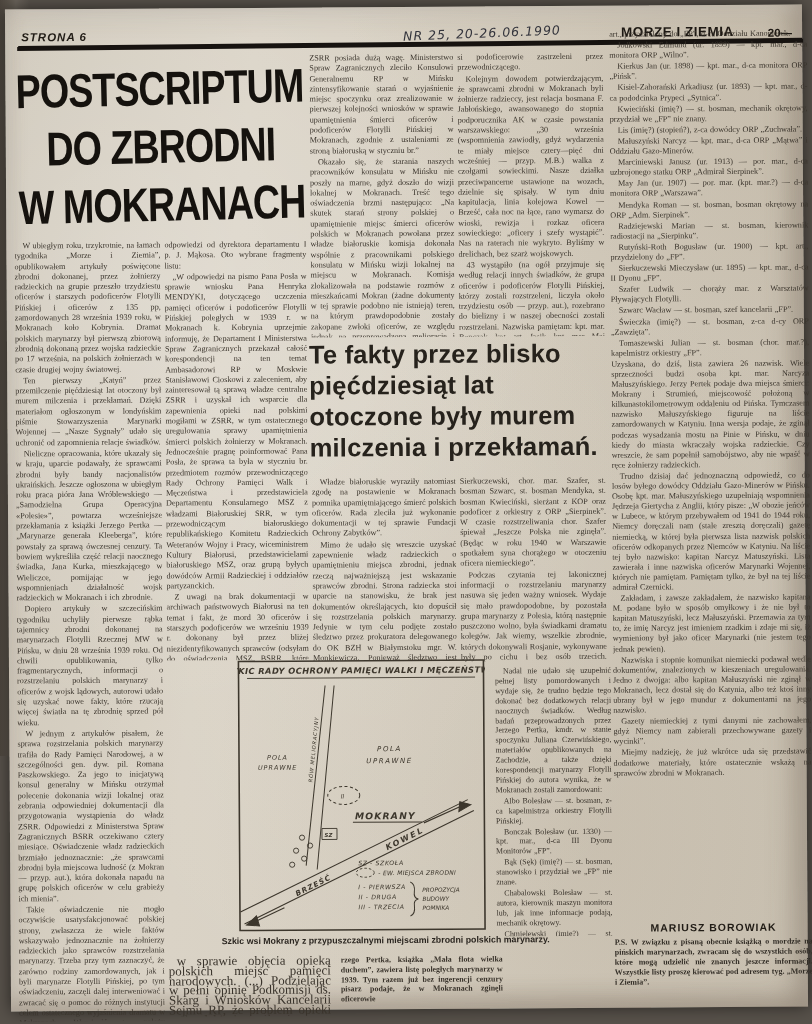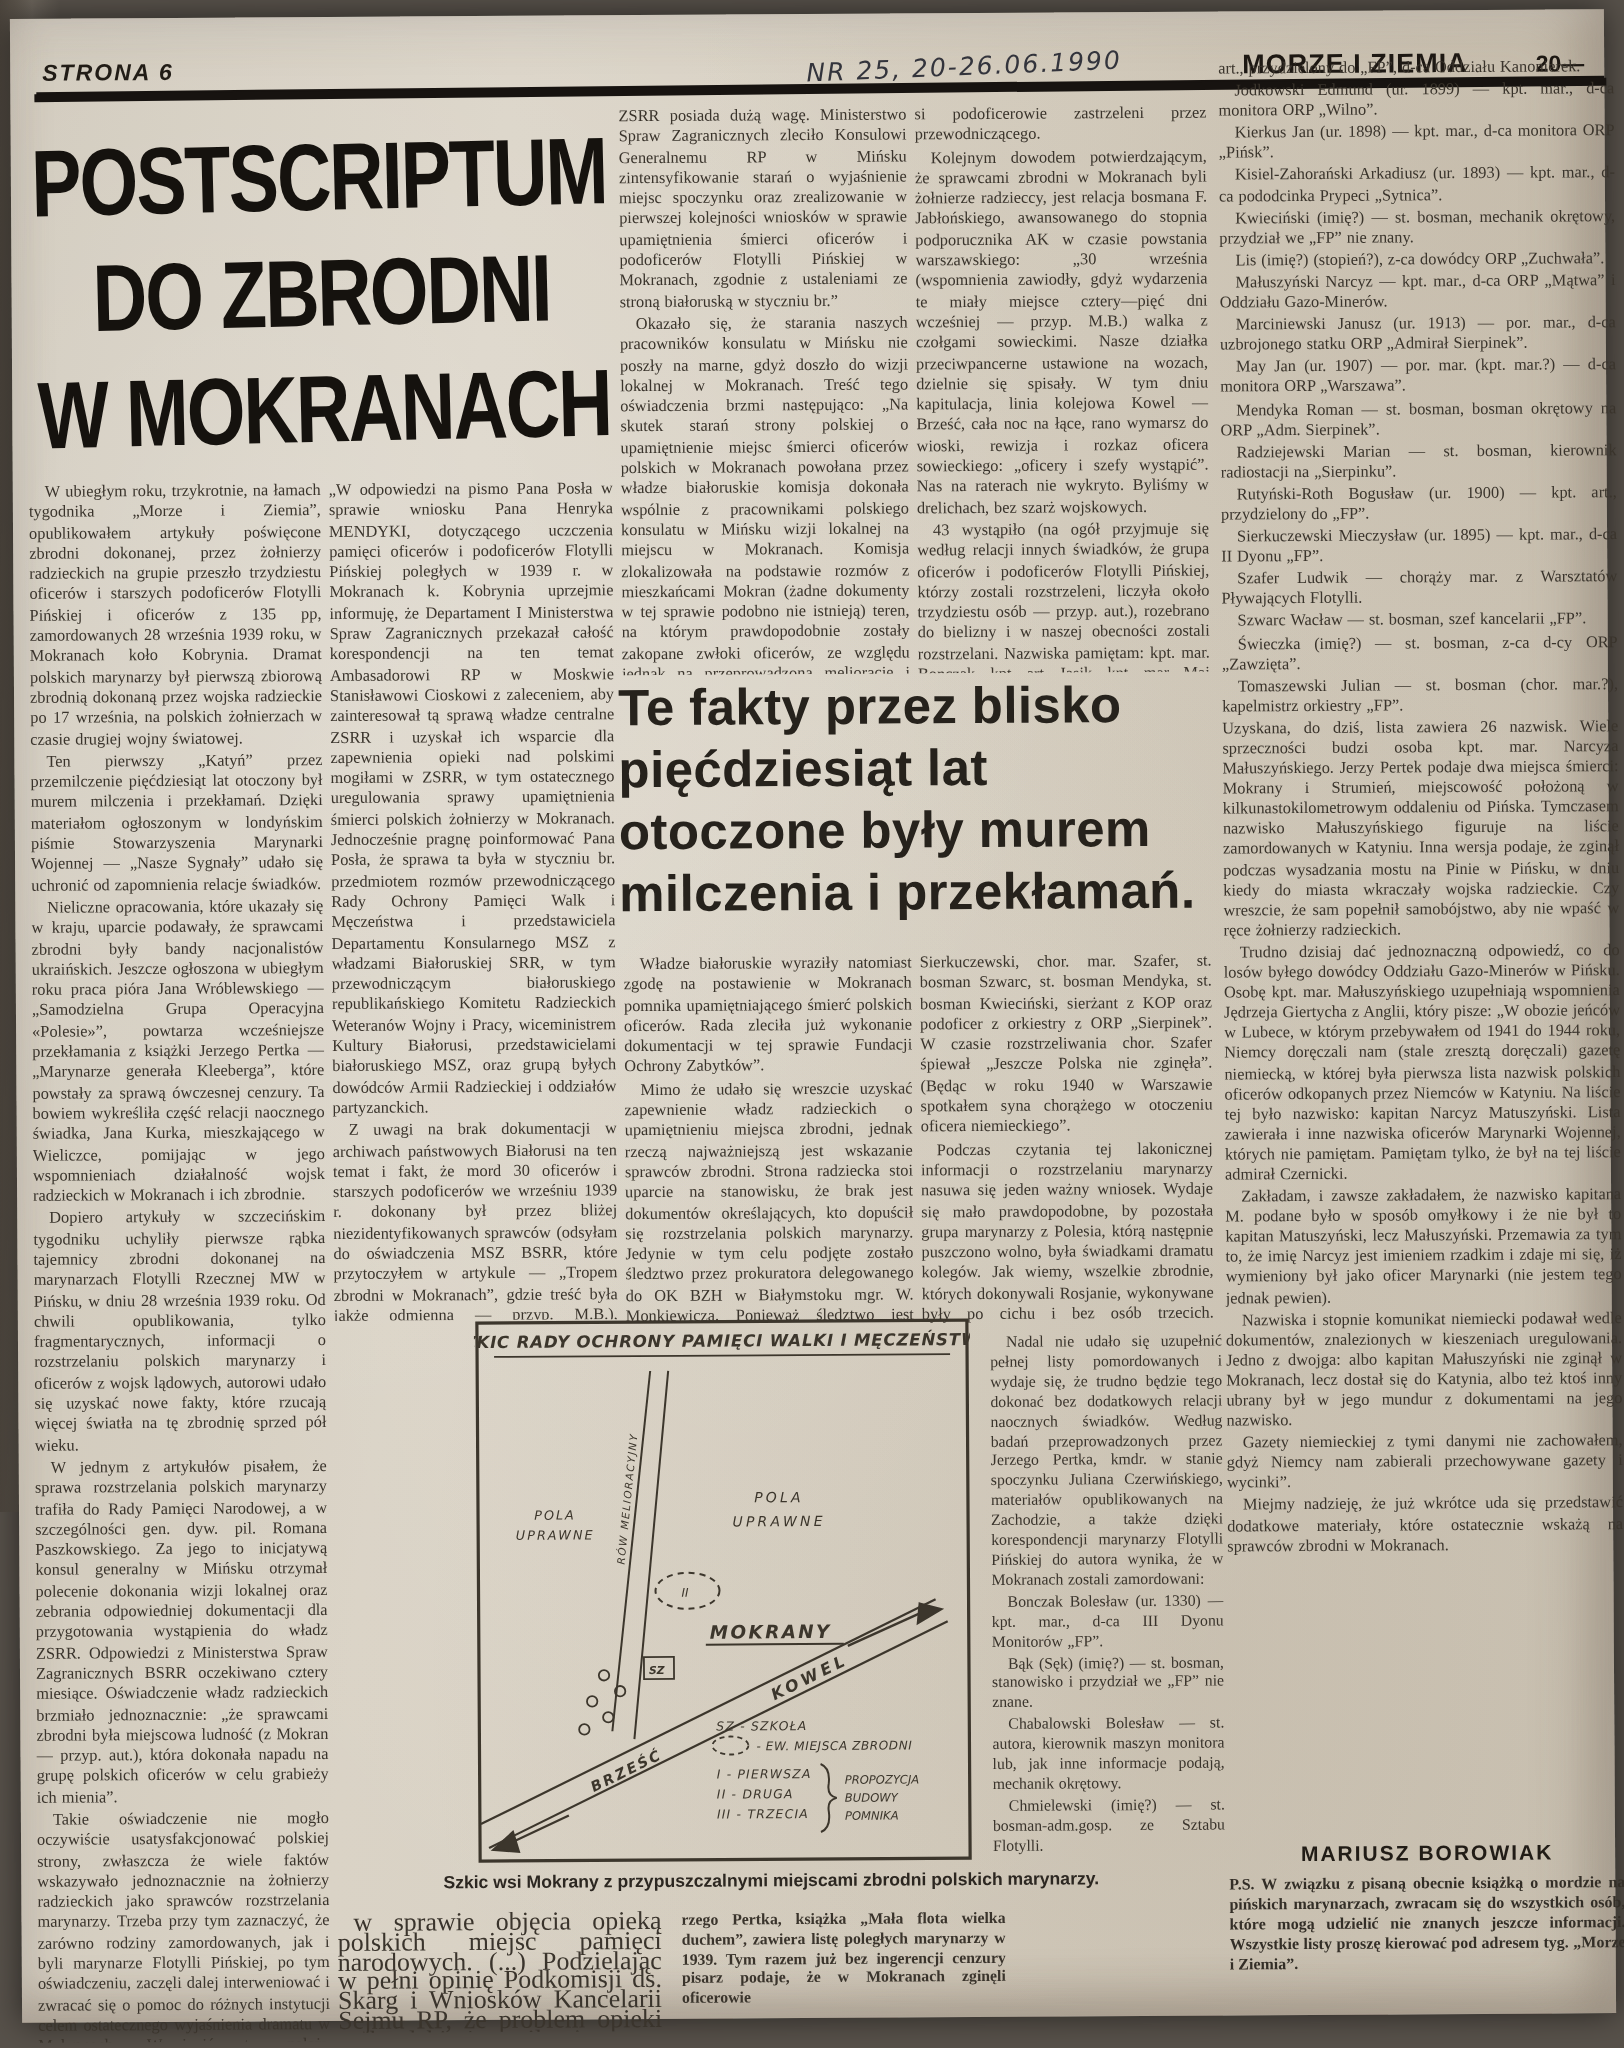--- a/index.html
+++ b/index.html
@@ -89,20 +89,21 @@
 
       <div class="col c1">
           <p>W ubiegłym roku, trzykrotnie, na łamach tygodnika „Morze i Ziemia”, opublikowałem artykuły poświęcone zbrodni dokonanej, przez żołnierzy radzieckich na grupie przeszło trzydziestu oficerów i starszych podoficerów Flotylli Pińskiej i oficerów z 135 pp, zamordowanych 28 września 1939 roku, w Mokranach koło Kobrynia. Dramat polskich marynarzy był pierwszą zbiorową zbrodnią dokonaną przez wojska radzieckie po 17 września, na polskich żołnierzach w czasie drugiej wojny światowej.</p>
           <p>Ten pierwszy „Katyń” przez przemilczenie pięćdziesiąt lat otoczony był murem milczenia i przekłamań. Dzięki materiałom ogłoszonym w londyńskim piśmie Stowarzyszenia Marynarki Wojennej — „Nasze Sygnały” udało się uchronić od zapomnienia relacje świadków.</p>
           <p>Nieliczne opracowania, które ukazały się w kraju, uparcie podawały, że sprawcami zbrodni były bandy nacjonalistów ukraińskich. Jeszcze ogłoszona w ubiegłym roku praca pióra Jana Wróblewskiego — „Samodzielna Grupa Operacyjna «Polesie»”, powtarza wcześniejsze przekłamania z książki Jerzego Pertka — „Marynarze generała Kleeberga”, które powstały za sprawą ówczesnej cenzury. Ta bowiem wykreśliła część relacji naocznego świadka, Jana Kurka, mieszkającego w Wieliczce, pomijając w jego wspomnieniach działalność wojsk radzieckich w Mokranach i ich zbrodnie.</p>
           <p>Dopiero artykuły w szczecińskim tygodniku uchyliły pierwsze rąbka tajemnicy zbrodni dokonanej na marynarzach Flotylli Rzecznej MW w Pińsku, w dniu 28 września 1939 roku. Od chwili opublikowania, tylko fragmentarycznych, informacji o rozstrzelaniu polskich marynarzy i oficerów z wojsk lądowych, autorowi udało się uzyskać nowe fakty, które rzucają więcej światła na tę zbrodnię sprzed pół wieku.</p>
           <p>W jednym z artykułów pisałem, że sprawa rozstrzelania polskich marynarzy trafiła do Rady Pamięci Narodowej, a w szczególności gen. dyw. pil. Romana Paszkowskiego. Za jego to inicjatywą konsul generalny w Mińsku otrzymał polecenie dokonania wizji lokalnej oraz zebrania odpowiedniej dokumentacji dla przygotowania wystąpienia do władz ZSRR. Odpowiedzi z Ministerstwa Spraw Zagranicznych BSRR oczekiwano cztery miesiące. Oświadczenie władz radzieckich brzmiało jednoznacznie: „że sprawcami zbrodni była miejscowa ludność (z Mokran — przyp. aut.), która dokonała napadu na grupę polskich oficerów w celu grabieży ich mienia”.</p>
           <p>Takie oświadczenie nie mogło oczywiście usatysfakcjonować polskiej strony, zwłaszcza że wiele faktów wskazywało jednoznacznie na żołnierzy radzieckich jako sprawców rozstrzelania marynarzy. Trzeba przy tym zaznaczyć, że zarówno rodziny zamordowanych, jak i byli marynarze Flotylli Pińskiej, po tym oświadczeniu, zaczęli dalej interweniować i zwracać się o pomoc do różnych instytucji celem ostatecznego wyjaśnienia dramatu w Mokranach. Wymienić tu należy wspomnianego już, ostatniego chyba świadka, p. Jana Kurka, Henryka Mendykę z Wodzisławia, syna st. bosmana Romana, który zginął w Mokranach, a także byłego marynarza Flotylli, Aleksandra Cudile. Wreszcie w lutym bieżącego roku na ręce prof. dr. hab. Bronisława Geremka, pełniącego funkcję przewodniczącego Komisji Spraw Zagranicznych Sejmu RP, nadeszła odpowiedź</p>
         </div>
       <div class="col c2 cont">
+          <p>odpowiedzi od dyrektora departamentu I p. J. Mąkosa. Oto wybrane fragmenty listu:</p>
           <p>„W odpowiedzi na pismo Pana Posła w sprawie wniosku Pana Henryka MENDYKI, dotyczącego uczczenia pamięci oficerów i podoficerów Flotylli Pińskiej poległych w 1939 r. w Mokranach k. Kobrynia uprzejmie informuję, że Departament I Ministerstwa Spraw Zagranicznych przekazał całość korespondencji na ten temat Ambasadorowi RP w Moskwie Stanisławowi Cioskowi z zaleceniem, aby zainteresował tą sprawą władze centralne ZSRR i uzyskał ich wsparcie dla zapewnienia opieki nad polskimi mogiłami w ZSRR, w tym ostatecznego uregulowania sprawy upamiętnienia śmierci polskich żołnierzy w Mokranach. Jednocześnie pragnę poinformować Pana Posła, że sprawa ta była w styczniu br. przedmiotem rozmów przewodniczącego Rady Ochrony Pamięci Walk i Męczeństwa i przedstawiciela Departamentu Konsularnego MSZ z władzami Białoruskiej SRR, w tym przewodniczącym białoruskiego republikańskiego Komitetu Radzieckich Weteranów Wojny i Pracy, wiceministrem Kultury Białorusi, przedstawicielami białoruskiego MSZ, oraz grupą byłych dowódców Armii Radzieckiej i oddziałów partyzanckich.</p>
           <p>Z uwagi na brak dokumentacji w archiwach państwowych Białorusi na ten temat i fakt, że mord 30 oficerów i starszych podoficerów we wrześniu 1939 r. dokonany był przez bliżej niezidentyfikowanych sprawców (odsyłam do oświadczenia MSZ BSRR, które przytoczyłem w artykule — „Tropem zbrodni w Mokranach”, gdzie treść była jakże odmienna — przyp. M.B.), przedstawiciele białoruskiego MSZ prosili o dostarczenie im szczegółowych informacji na temat okoliczności ich śmierci.</p>
         </div>
       <div class="col c3t cont">
           <p>ZSRR posiada dużą wagę. Ministerstwo Spraw Zagranicznych zleciło Konsulowi Generalnemu RP w Mińsku zintensyfikowanie starań o wyjaśnienie miejsc spoczynku oraz zrealizowanie w pierwszej kolejności wniosków w sprawie upamiętnienia śmierci oficerów i podoficerów Flotylli Pińskiej w Mokranach, zgodnie z ustaleniami ze stroną białoruską w styczniu br.”</p>
           <p>Okazało się, że starania naszych pracowników konsulatu w Mińsku nie poszły na marne, gdyż doszło do wizji lokalnej w Mokranach. Treść tego oświadczenia brzmi następująco: „Na skutek starań strony polskiej o upamiętnienie miejsc śmierci oficerów polskich w Mokranach powołana przez władze białoruskie komisja dokonała wspólnie z pracownikami polskiego konsulatu w Mińsku wizji lokalnej na miejscu w Mokranach. Komisja zlokalizowała na podstawie rozmów z mieszkańcami Mokran (żadne dokumenty w tej sprawie podobno nie istnieją) teren, na którym prawdopodobnie zostały zakopane zwłoki oficerów, ze względu jednak na przeprowadzoną meliorację i zmianę ukształtowania powierzchni wskazanie dokładnego miejsca okazało się niemożliwe.</p>
         </div>
       <div class="col c4t cont">
           <p>si podoficerowie zastrzeleni przez przewodniczącego.</p>
           <p>Kolejnym dowodem potwierdzającym, że sprawcami zbrodni w Mokranach byli żołnierze radzieccy, jest relacja bosmana F. Jabłońskiego, awansowanego do stopnia podporucznika AK w czasie powstania warszawskiego: „30 września (wspomnienia zawiodły, gdyż wydarzenia te miały miejsce cztery—pięć dni wcześniej — przyp. M.B.) walka z czołgami sowieckimi. Nasze działka przeciwpancerne ustawione na wozach, dzielnie się spisały. W tym dniu kapitulacja, linia kolejowa Kowel — Brześć, cała noc na łące, rano wymarsz do wioski, rewizja i rozkaz oficera sowieckiego: „oficery i szefy wystąpić”. Nas na raterach nie wykryto. Byliśmy w drelichach, bez szarż wojskowych.</p>
@@ -114,20 +115,21 @@
       <div class="col c3b">
           <p>Władze białoruskie wyraziły natomiast zgodę na postawienie w Mokranach pomnika upamiętniającego śmierć polskich oficerów. Rada zleciła już wykonanie dokumentacji w tej sprawie Fundacji Ochrony Zabytków”.</p>
           <p>Mimo że udało się wreszcie uzyskać zapewnienie władz radzieckich o upamiętnieniu miejsca zbrodni, jednak rzeczą najważniejszą jest wskazanie sprawców zbrodni. Strona radziecka stoi uparcie na stanowisku, że brak jest dokumentów określających, kto dopuścił się rozstrzelania polskich marynarzy. Jedynie w tym celu podjęte zostało śledztwo przez prokuratora delegowanego do OK BZH w Białymstoku mgr. W. Monkiewicza. Ponieważ śledztwo jest dopiero w początkowym okresie, brak jeszcze konkretnej wiedzy na ten temat.</p>
         </div>
       <div class="col c4b cont">
           <p>Sierkuczewski, chor. mar. Szafer, st. bosman Szwarc, st. bosman Mendyka, st. bosman Kwieciński, sierżant z KOP oraz podoficer z orkiestry z ORP „Sierpinek”. W czasie rozstrzeliwania chor. Szafer śpiewał „Jeszcze Polska nie zginęła”. (Będąc w roku 1940 w Warszawie spotkałem syna chorążego w otoczeniu oficera niemieckiego”.</p>
           <p>Podczas czytania tej lakonicznej informacji o rozstrzelaniu marynarzy nasuwa się jeden ważny wniosek. Wydaje się mało prawdopodobne, by pozostała grupa marynarzy z Polesia, którą następnie puszczono wolno, była świadkami dramatu kolegów. Jak wiemy, wszelkie zbrodnie, których dokonywali Rosjanie, wykonywane były po cichu i bez osób trzecich. Tymczasem bosman Jabłoński podaje, że mordu dokonano na ich oczach. Można przyjąć, że autora, który swoje wspomnienia spisał po wielu latach, zawiodła pamięć i odległy czas oddzielił go od tych wydarzeń. Przykładem tego jest błędne podanie daty, z kilkudniowym opóźnieniem, rozstrzelania marynarzy Flotylli.</p>
         </div>
       <div class="col c4n">
           <p>Nadal nie udało się uzupełnić pełnej listy pomordowanych i wydaje się, że trudno będzie tego dokonać bez dodatkowych relacji naocznych świadków. Według badań przeprowadzonych przez Jerzego Pertka, kmdr. w stanie spoczynku Juliana Czerwińskiego, materiałów opublikowanych na Zachodzie, a także dzięki korespondencji marynarzy Flotylli Pińskiej do autora wynika, że w Mokranach zostali zamordowani:</p>
+          <p>Albo Bolesław — st. bosman, z-ca kapelmistrza orkiestry Flotylli Pińskiej.</p>
           <p>Bonczak Bolesław (ur. 1330) — kpt. mar., d-ca III Dyonu Monitorów „FP”.</p>
           <p>Bąk (Sęk) (imię?) — st. bosman, stanowisko i przydział we „FP” nie znane.</p>
           <p>Chabalowski Bolesław — st. autora, kierownik maszyn monitora lub, jak inne informacje podają, mechanik okrętowy.</p>
           <p>Chmielewski (imię?) — st. bosman-adm.gosp. ze Sztabu Flotylli.</p>
         </div>
 
       <div class="col c5 cont">
         <div class="cont">
             <p>art., przydzielony do „FP”, d-ca Oddziału Kanonierek.</p>
             <p>Jodkowski Edmund (ur. 1899) — kpt. mar., d-ca monitora ORP „Wilno”.</p>

